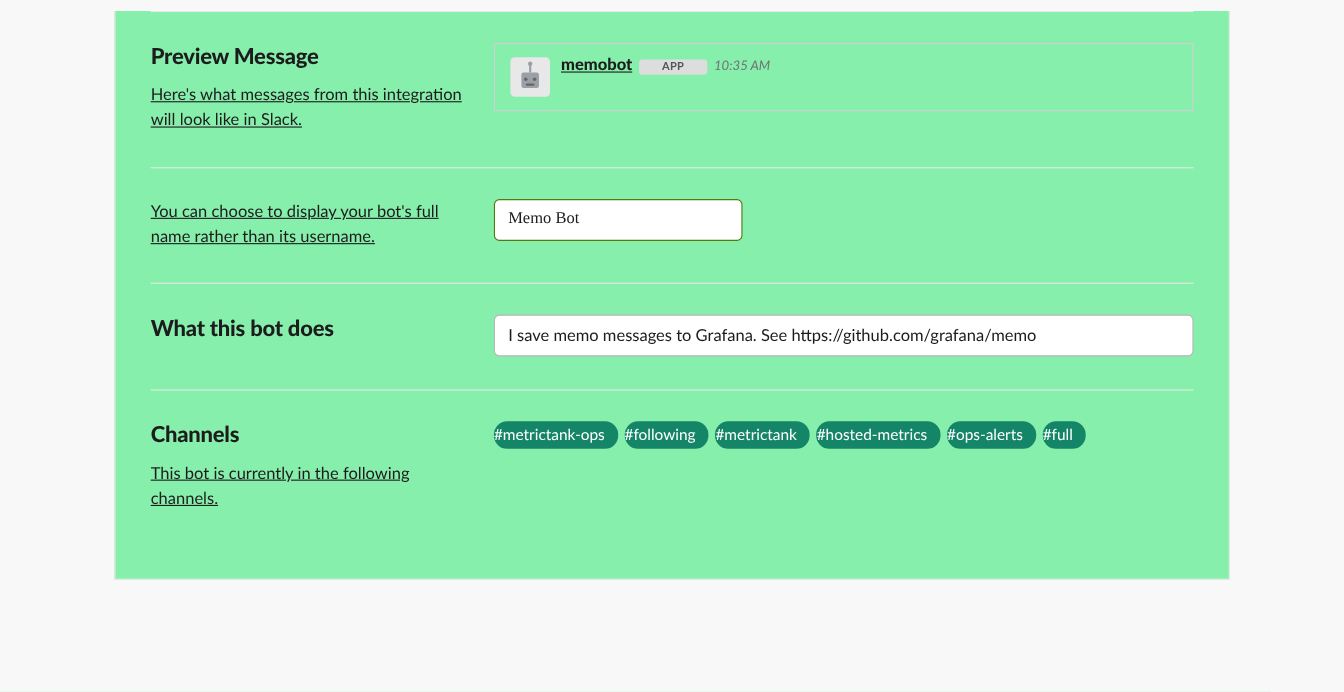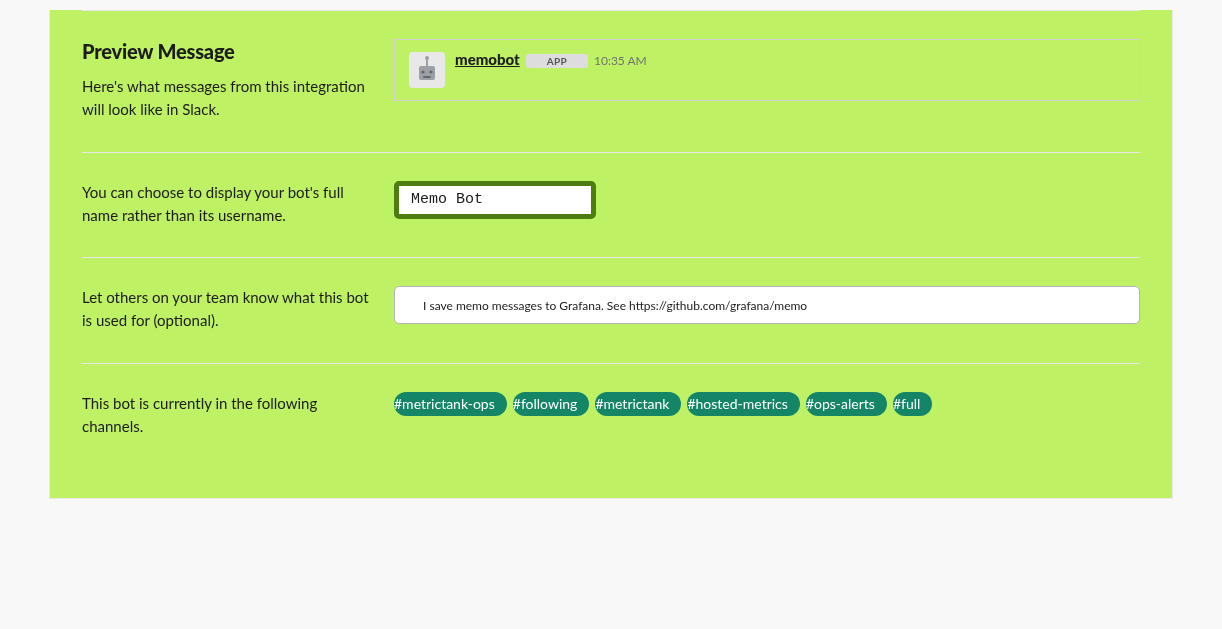--- a/index.html
+++ b/index.html
@@ -10,22 +10,22 @@
     body {
       font-family: "Lato", "Helvetica Neue", Helvetica, Arial, sans-serif;
       background: #f8f8f8;
       color: #1d1c1d;
     }
     .page-wrap {
       width: 1222px;
       margin: 0 auto;
     }
     .card {
-      background: #bef264;
-      margin: 0 49px;
+      background: #86efac;
+      margin: 0 104px;
       border: 1px solid #e8e8e8;
       border-top: none;
       padding: 0 0 10px 0;
     }
     .inner {
       padding: 0 32px;
     }
     .section {
       display: flex;
       padding: 28px 0 30px 0;
@@ -47,20 +47,21 @@
       font-size: 20px;
       font-weight: 900;
       letter-spacing: -0.2px;
       margin-bottom: 12px;
       color: #1d1c1d;
     }
     .section-desc {
       font-size: 15px;
       line-height: 1.55;
       color: #1d1c1d;
+      text-decoration: underline;
     }
     
     .msg-box {
       border: 1px solid #d0d0d0;
       border-radius: 0;
       padding: 10px 14px 12px 14px;
       display: flex;
       align-items: flex-start;
     }
     .avatar {
@@ -93,44 +94,45 @@
       font-weight: 700;
       background: #ddd;
       color: #555;
       border-radius: 3px;
       padding: 1px 21px;
       letter-spacing: 0.3px;
     }
     .msg-time {
       font-size: 12px;
       color: #717274;
+      font-style: italic;
     }
     .msg-body {
       font-size: 15px;
       color: #1d1c1d;
       margin-top: 3px;
     }
     
     .input-sm {
-      width: 202px;
+      width: 226px;
       height: 38px;
-      border: 5px solid #4d7c0f;
+      border: 1px solid #4d7c0f;
       border-radius: 5px;
       padding: 0 12px;
       font-size: 15px;
-      font-family: Liberation Mono, monospace;
+      font-family: Liberation Serif, serif;
       color: #1d1c1d;
     }
     .input-lg {
       width: 100%;
       height: 38px;
       border: 1px solid #b6b6b6;
       border-radius: 5px;
-      padding: 0 28px;
-      font-size: 12px;
+      padding: 0 12px;
+      font-size: 15px;
       font-family: inherit;
       color: #1d1c1d;
     }
     
     .pills {
       display: flex;
       flex-wrap: wrap;
       gap: 6px;
     }
     .pill {
@@ -186,29 +188,30 @@
         <div class="left">
           <p class="section-desc">You can choose to display your bot's full name rather than its username.</p>
         </div>
         <div class="right">
           <input class="input-sm" type="text" value="Memo Bot" style="">
         </div>
       </div>
 
       <div class="section">
         <div class="left">
-          <p class="section-desc">Let others on your team know what this bot is used for (optional).</p>
+          <h3 class="section-title">What this bot does</h3>
         </div>
         <div class="right">
           <input class="input-lg" type="text" value="I save memo messages to Grafana. See https://github.com/grafana/memo" style="">
         </div>
       </div>
 
       <div class="section last">
         <div class="left">
+          <h3 class="section-title">Channels</h3>
           <p class="section-desc">This bot is currently in the following channels.</p>
         </div>
         <div class="right">
           <div class="pills">
             <span class="pill">#metrictank-ops</span>
             <span class="pill">#following</span>
             <span class="pill">#metrictank</span>
             <span class="pill">#hosted-metrics</span>
             <span class="pill">#ops-alerts</span>
             <span class="pill">#full</span>

